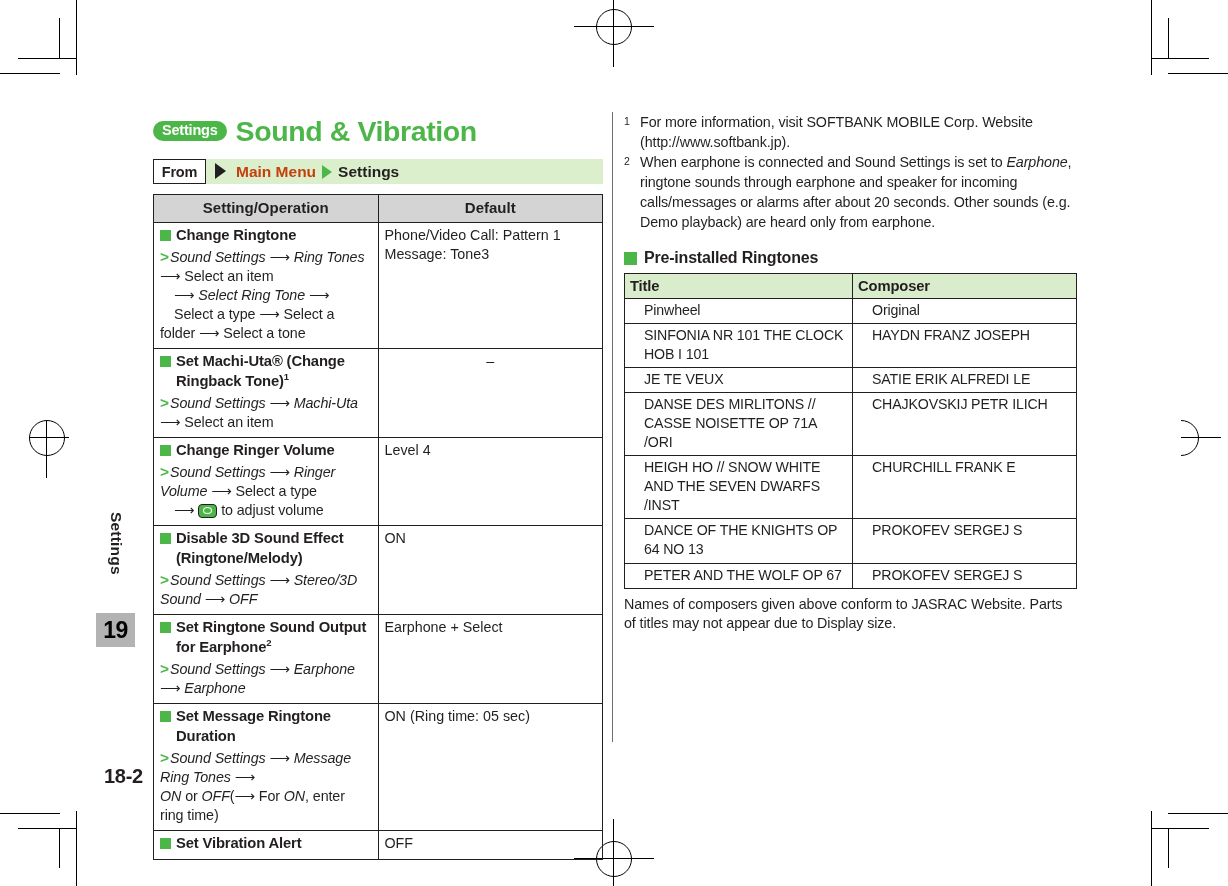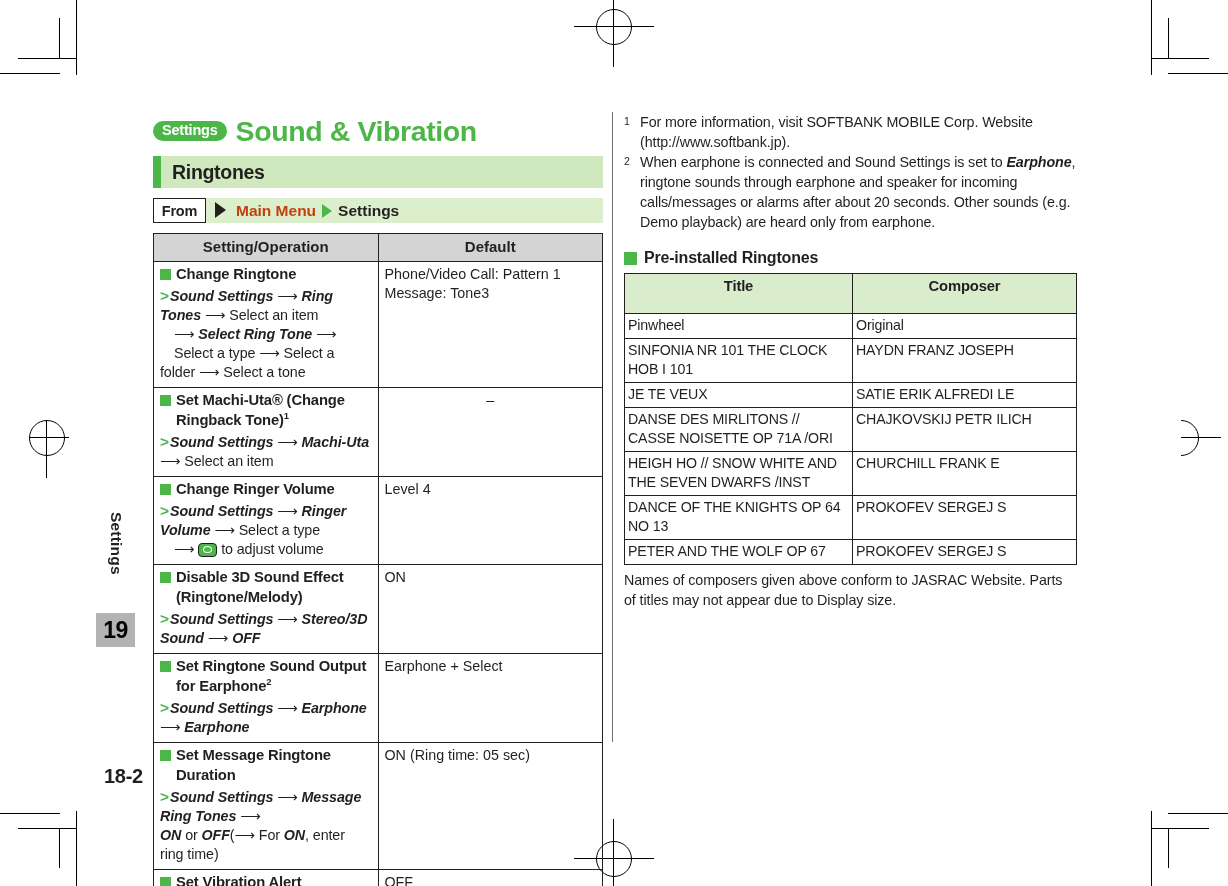--- a/index.html
+++ b/index.html
@@ -147,21 +147,21 @@
     vertical-align: middle;
   }
   td.op { width: 350px; }
   td.def { width: 100px; vertical-align: middle; }
   td.def.center { text-align: center; }
 
   .op-title { font-weight: bold; font-size: 14.8px; display: flex; align-items: flex-start; gap: 5px; letter-spacing: -0.15px; }
   .gsq { flex: none; display: inline-block; width: 11px; height: 11px; background: #4CB748; margin-top: 4px; }
   .op-steps { margin-top: 1px; padding-left: 0; position: relative; font-size: 14.3px; letter-spacing: -0.1px; }
   .gt { color: #4CB748; font-weight: bold; font-size: 15.5px; margin-right: 1px; }
-  .b { font-weight: bold; font-style: italic; }
+  .b { font-weight: normal; font-style: italic; }
   .arr { font-family: "DejaVu Sans", sans-serif; }
   .indent { display: block; padding-left: 14px; }
   sup { font-size: 9.5px; vertical-align: super; line-height: 0; }
 
   .volicon {
     display: inline-block; width: 19px; height: 14px;
     background: #4CB748; border-radius: 4px;
     position: relative; vertical-align: -3px;
     border: 1.2px solid #231f20; box-sizing: border-box;
   }
@@ -191,28 +191,28 @@
   table.tones {
     margin-top: 6px;
     border-collapse: collapse;
     width: 452px;
     table-layout: fixed;
   }
   table.tones th, table.tones td {
     border: 1.1px solid #231f20;
     font-size: 14.2px;
     line-height: 1.34;
-    padding: 2px 5px 3px 3px;
+    padding: 2px 5px 3px 19px;
     vertical-align: top;
     letter-spacing: -0.15px;
   }
   table.tones thead th {
     background: #d9eccb;
-    text-align: center; font-weight: bold; font-size: 14.8px;
-    padding: 3px 5px 16px 5px;
+    text-align: left; font-weight: bold; font-size: 14.8px;
+    padding: 3px 5px 1px 5px;
   }
   table.tones col.c1 { width: 228px; }
   table.tones col.c2 { width: 224px; }
 
   .note-after {
     margin-top: 6px;
     font-size: 14.3px; line-height: 1.38; letter-spacing: -0.1px;
   }
 </style>
 </head>
@@ -269,24 +269,20 @@
 
   <div id="col-divider"></div>
 
   <div id="left-col">
 
     <div class="title-row">
       <span class="pill">Settings</span>
       <span class="chapter-title">Sound &amp; Vibration</span>
     </div>
 
-    <div class="band">
-      <span class="accent"></span>
-      <span class="band-text">Ringtones</span>
-    </div>
 
     <div class="fromrow">
       <span class="from-badge">From</span>
       <span class="from-arrow"></span>
       <span class="from-path">
         <span class="g">Main Menu</span>
         <span class="tri-green"></span>
         <span>Settings</span>
       </span>
     </div>

